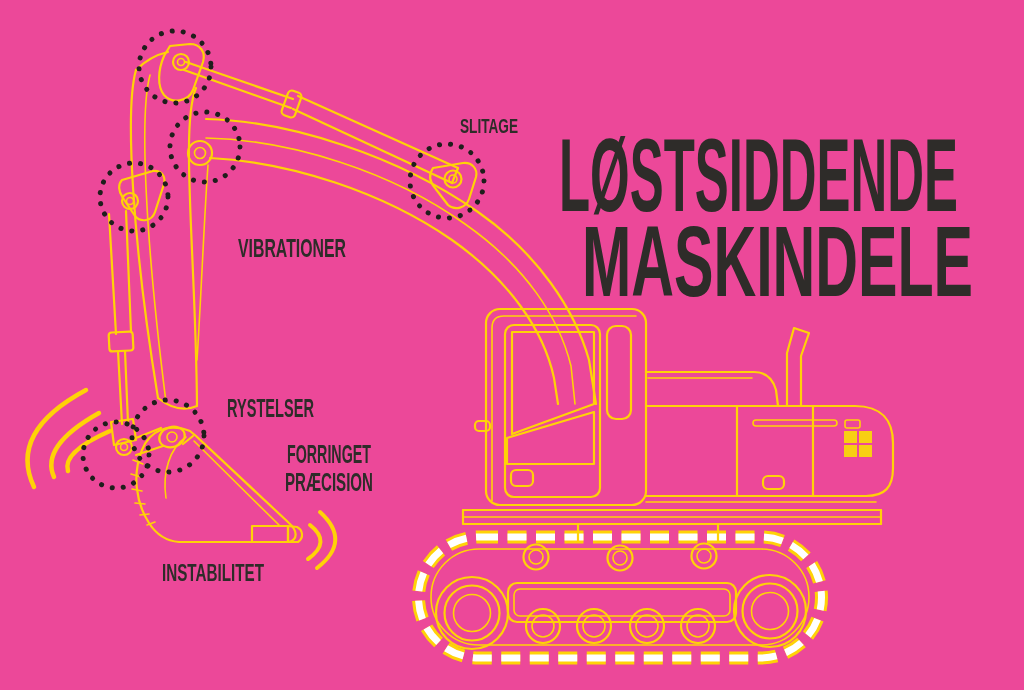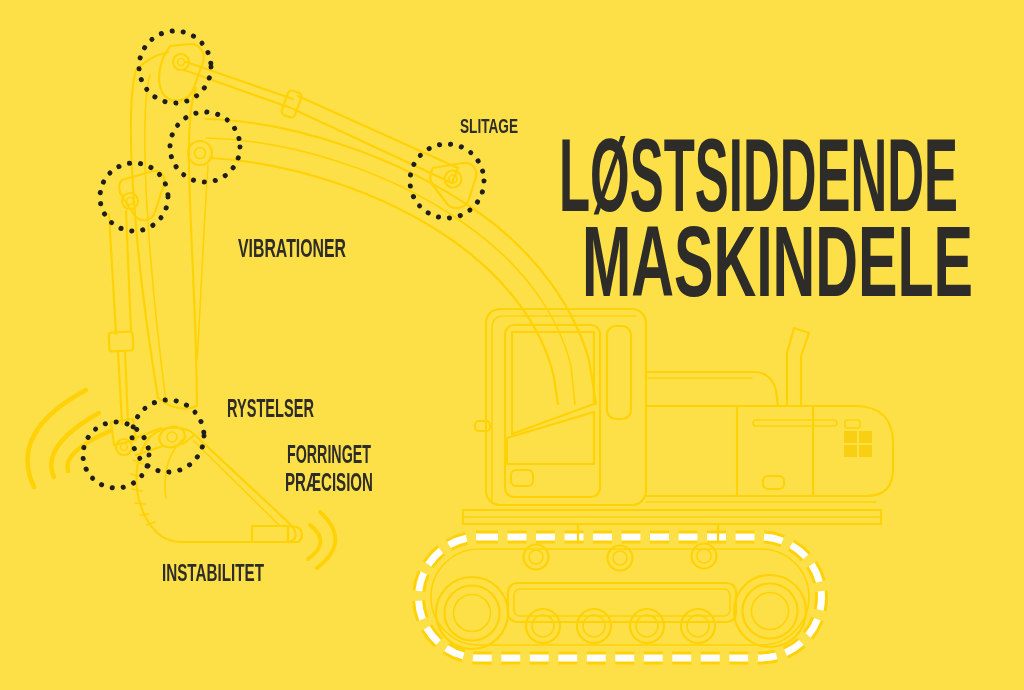--- a/index.html
+++ b/index.html
@@ -1,16 +1,16 @@
 <!DOCTYPE html>
 <html><head>
 <meta charset="utf-8">
 <style>
   html,body{margin:0;padding:0;background:#ffffff;}
-  .stage{position:relative;width:1024px;height:690px;background:#fde047;overflow:hidden;}
+  .stage{position:relative;width:1024px;height:690px;background:#ec4899;overflow:hidden;}
   svg{display:block;}
   .y{stroke:#FFD207;fill:none;stroke-width:2.2;stroke-linecap:round;stroke-linejoin:round;}
   .ythin{stroke:#FFD207;fill:none;stroke-width:1.6;stroke-linecap:round;stroke-linejoin:round;}
   .yf{fill:#F8CF12;stroke:none;}
   .pads-y{stroke:#FFD207;fill:none;stroke-width:13;stroke-dasharray:19 9.5;}
   .pads-w{stroke:#ffffff;fill:none;stroke-width:7;stroke-dasharray:19 9.5;}
   .dots{fill:none;stroke:#1F1E1C;stroke-width:5;stroke-dasharray:0.1 11;stroke-linecap:round;}
   .wave{stroke:#FFD207;fill:none;stroke-width:4.5;stroke-linecap:round;}
   .wave2{stroke:#FFD207;fill:none;stroke-width:4;stroke-linecap:round;}
   text{font-family:"Liberation Sans",sans-serif;font-weight:bold;fill:#2E2C29;}

